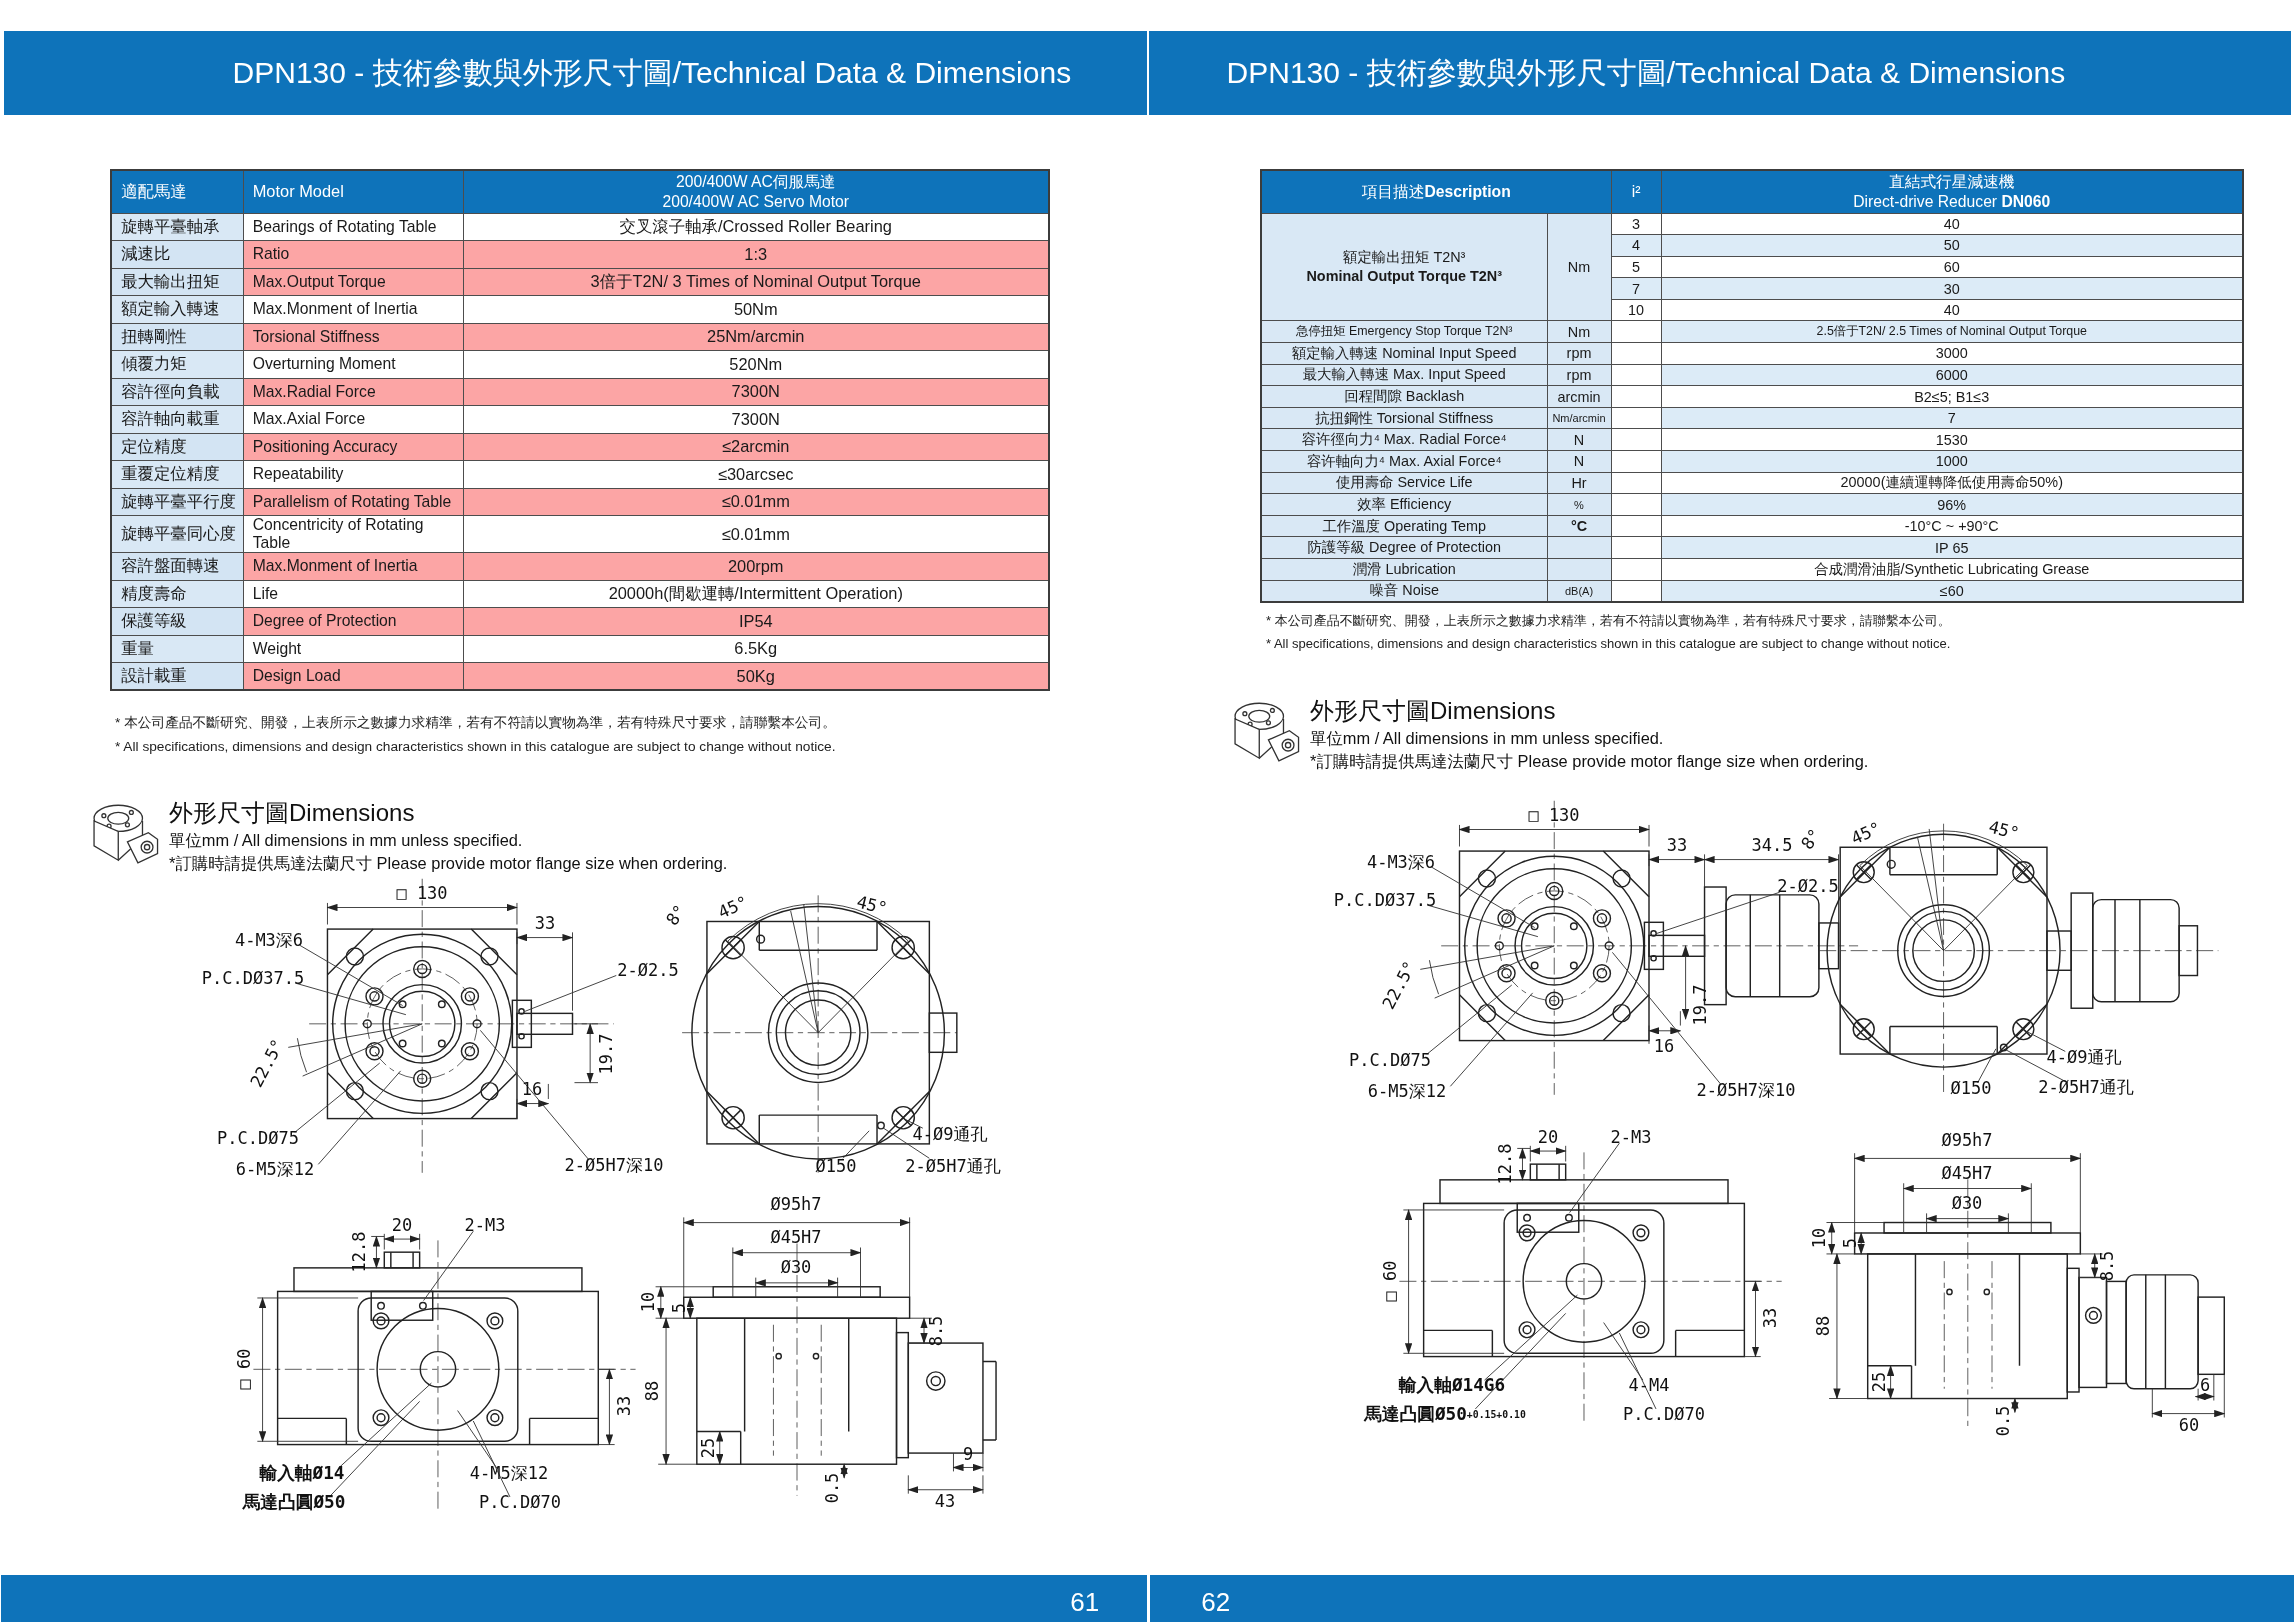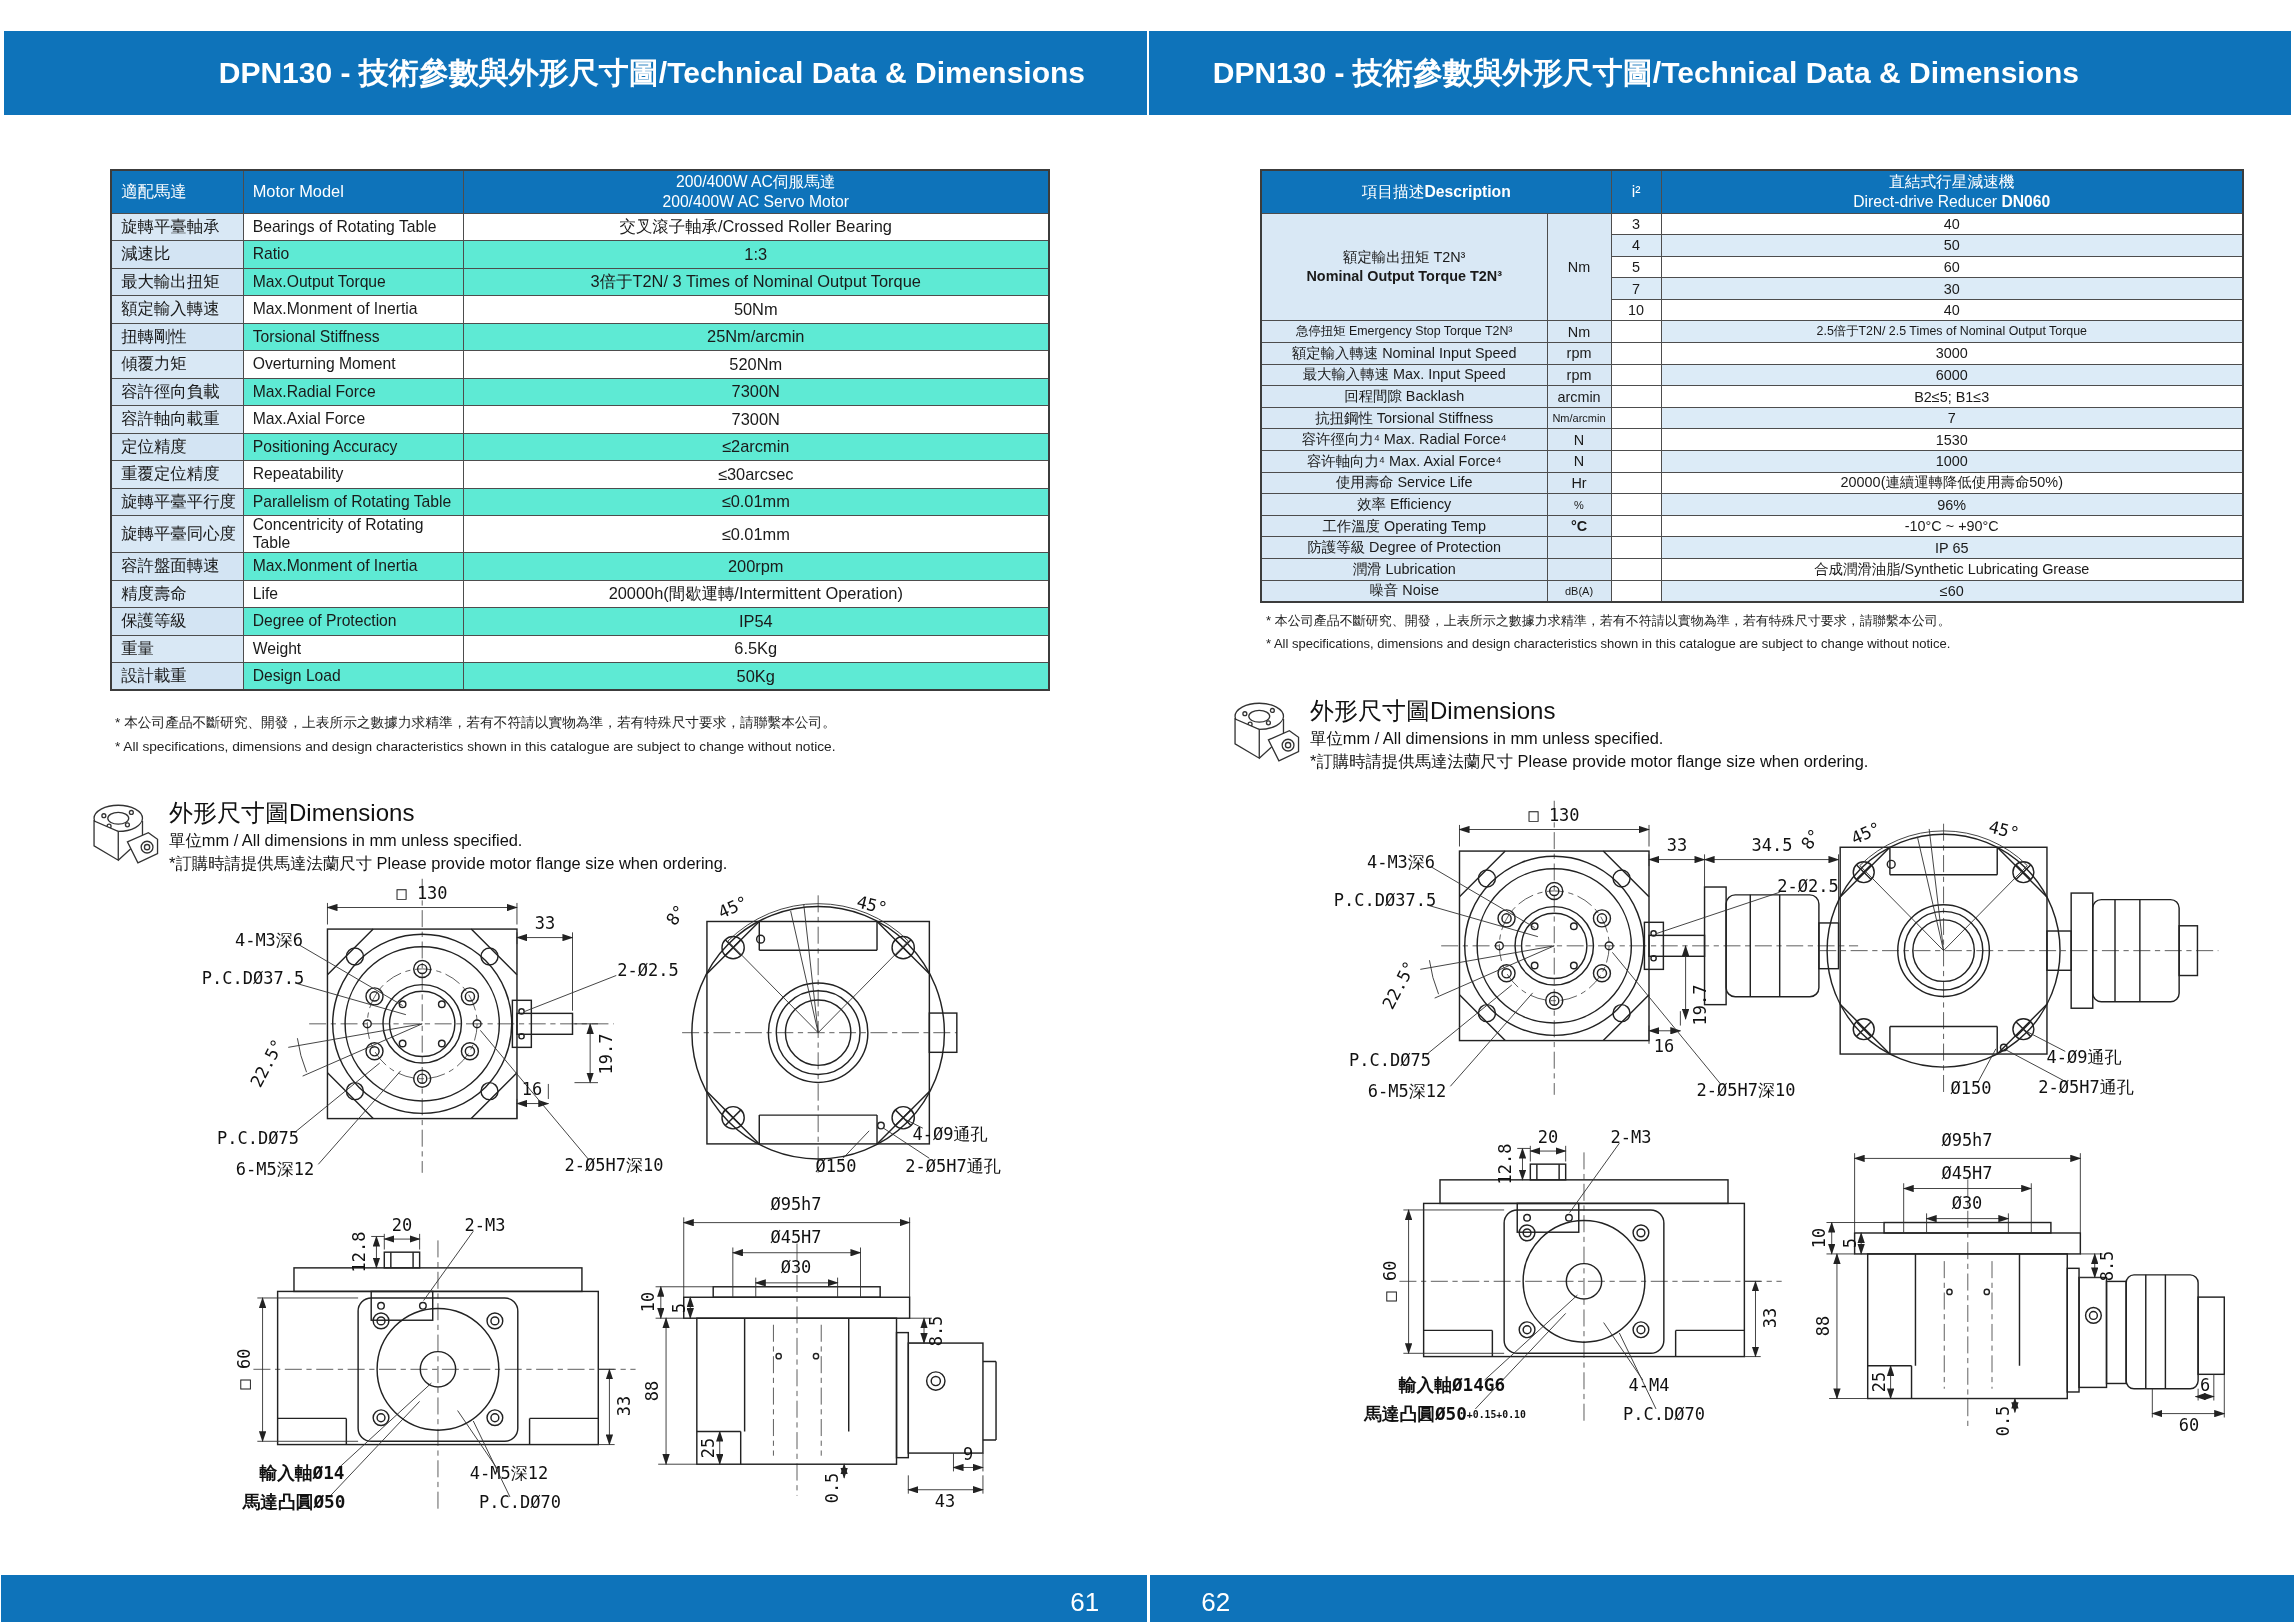--- a/index.html
+++ b/index.html
@@ -4,37 +4,37 @@
 <style>
   html,body{margin:0;padding:0;background:#fff;}
   body{width:2295px;height:1623px;position:relative;font-family:"Liberation Sans","DejaVu Sans",sans-serif;color:#1a1a1a;}
   .canvas{position:absolute;inset:0;background:#fff;overflow:hidden;}
 
   
   .band{position:absolute;background:#0e73ba;}
   .band.top{left:3.9px;right:3.9px;top:31px;height:84px;}
   .band.bottom{left:1.3px;right:1.3px;top:1535px;height:54px;margin-top:40px;}
   .vdiv{position:absolute;top:0;bottom:0;width:2.6px;background:#fff;}
-  .htitle{position:absolute;color:#fff;font-weight:bold;font-size:30px;line-height:84px;text-align:center;white-space:nowrap;}
+  .htitle{position:absolute;color:#fff;font-weight:normal;font-size:30px;line-height:84px;text-align:center;white-space:nowrap;}
   .pgnum{position:absolute;color:#fff;font-size:26px;line-height:54px;text-align:center;width:79px;}
 
   
   table.spec{position:absolute;border-collapse:collapse;table-layout:fixed;background:#fff;border:2px solid #3c3c3c;}
   table.spec td,table.spec th{border:1.3px solid #4d4d4d;overflow:hidden;padding:0 3.9px;}
   table.spec thead th{background:#0e73ba;color:#fff;font-weight:normal;}
   .lt{left:110px;top:169px;width:938px;font-size:16.4px;}
   .lt thead tr{height:43px;}
   .lt tbody tr{height:27.5px;}
   .lt th.h1,.lt th.h2{text-align:left;padding-left:9.2px;font-size:16.4px;}
   .lt th.h3{text-align:center;font-size:15.7px;line-height:1.25;}
   .lt td.c1{background:#d9e8f5;text-align:left;padding-left:9.2px;}
   .lt td.c2{text-align:left;padding-left:9.2px;font-size:15.7px;}
   .lt td.c3{text-align:center;}
   .lt tr.alt td.c1{background:#d3e4f3;}
-  .lt tr.alt td.c2,.lt tr.alt td.c3{background:#5eead4;}
+  .lt tr.alt td.c2,.lt tr.alt td.c3{background:#fca5a5;}
 
   .rt{left:1260px;top:169px;width:982px;font-size:14.4px;}
   .rt thead tr{height:43px;}
   .rt tbody tr{height:21.6px;}
   .rt th{text-align:center;font-size:15.7px;line-height:1.25;}
   .rt td{text-align:center;}
   .rt td.name,.rt td.unit{background:#d9e8f5;}
   .rt tr.alt td.i2v,.rt tr.alt td.val{background:#dcebf7;}
   .rt .b{font-weight:bold;}
   .rt .sm{font-size:12.4px;}

